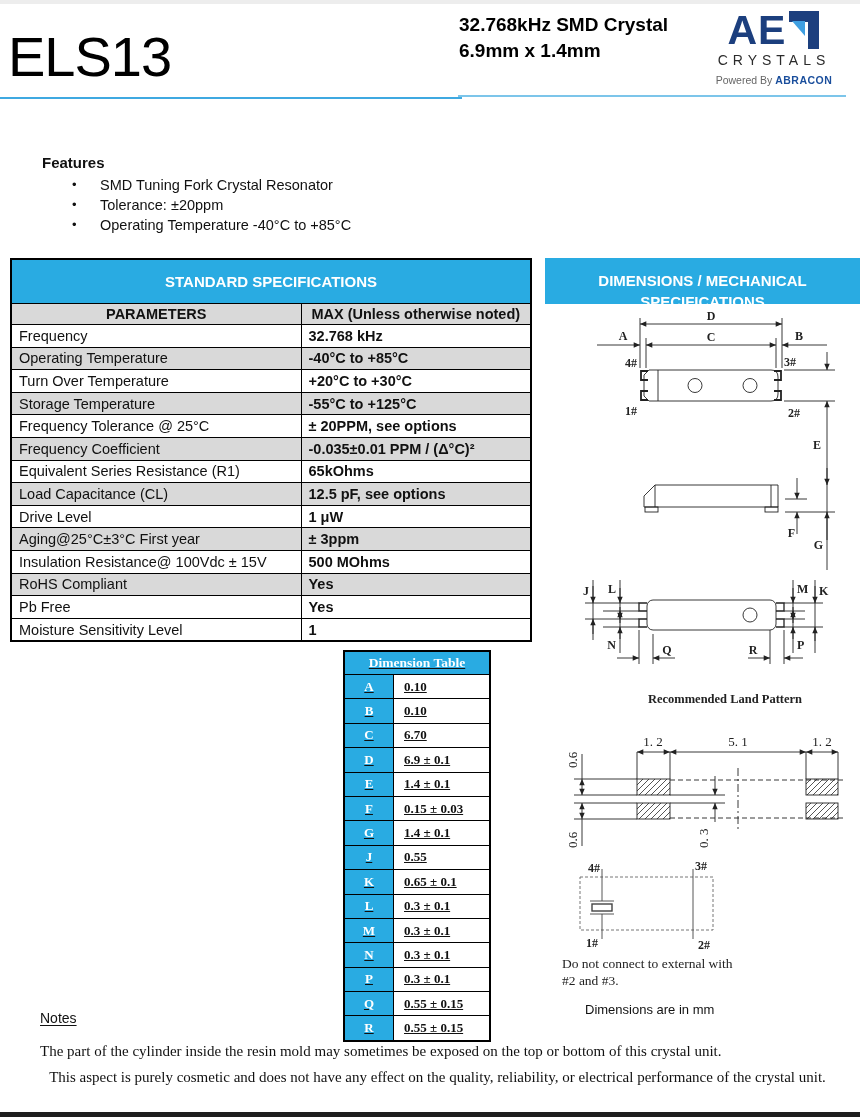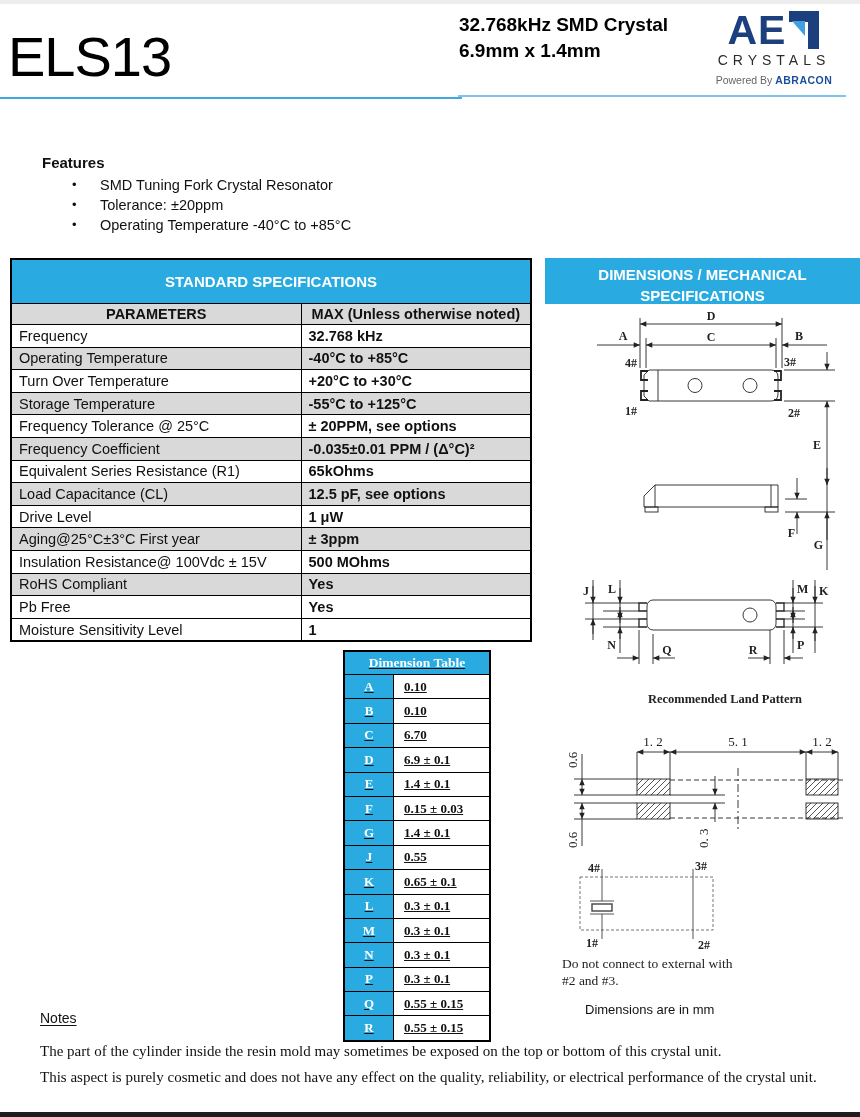--- a/index.html
+++ b/index.html
@@ -31,21 +31,21 @@
               table-layout:fixed;border:2px solid #000;font-size:14.5px;}
   .spec-table th,.spec-table td{border:1px solid #000;padding:0 0 0 7px;overflow:hidden;white-space:nowrap;}
   .spec-table th.title{height:19px;background:#29ABE2;color:#fff;font-size:15px;text-align:center;padding:12px;}
   .spec-table tr.cols th{height:20px;background:#d9d9d9;text-align:center;font-weight:bold;padding:0;}
   .spec-table td{height:21.6px;}
   .spec-table td.val{font-weight:bold;}
   .spec-table tr.shaded td{background:#d9d9d9;}
 
   
   #dims-header{position:absolute;left:545px;top:258px;width:315px;height:46px;background:#29ABE2;
-               color:#fff;font-weight:bold;font-size:15px;text-align:center;line-height:21px;padding-top:6px;box-sizing:border-box;}
+               color:#fff;font-weight:bold;font-size:15px;text-align:center;line-height:21px;padding-top:12px;box-sizing:border-box;}
 
   
   .dim-table{position:absolute;left:343px;top:650px;border-collapse:collapse;table-layout:fixed;
              border:2px solid #000;font-family:"Liberation Serif",serif;font-size:13px;font-weight:bold;text-decoration:underline;}
   .dim-table th,.dim-table td{border:1px solid #000;overflow:hidden;white-space:nowrap;}
   .dim-table th.title{width:130px;height:20px;background:#29ABE2;color:#fff;font-size:13.5px;text-align:center;}
   .dim-table td.k{width:46px;height:21.4px;background:#29ABE2;color:#fff;text-align:center;}
   .dim-table td.v{width:84px;padding-left:10px;background:#fff;}
 
   
@@ -60,21 +60,21 @@
   #connect-note{position:absolute;left:562px;top:955px;font-family:"Liberation Serif",serif;
                 font-size:13.5px;line-height:17px;color:#222;}
   #units-note{position:absolute;left:585px;top:1002px;font-size:13px;color:#111;}
 
   
   #notes-title{position:absolute;left:40px;top:1010px;font-size:14px;font-weight:500;
                text-decoration:underline;text-underline-offset:2px;}
   .note-p{position:absolute;left:40px;width:795px;font-family:"Liberation Serif",serif;
           font-size:15px;line-height:21px;color:#111;}
   #note-p1{top:1041px;}
-  #note-p2{top:1067px;}
+  #note-p2{top:1067px;text-align:center;}
 </style>
 </head>
 <body>
 
 <div id="page">
   <div id="top-strip"></div>
 
   <div id="product-title">ELS13</div>
   <div id="subtitle">
     <div>32.768kHz SMD Crystal</div>

